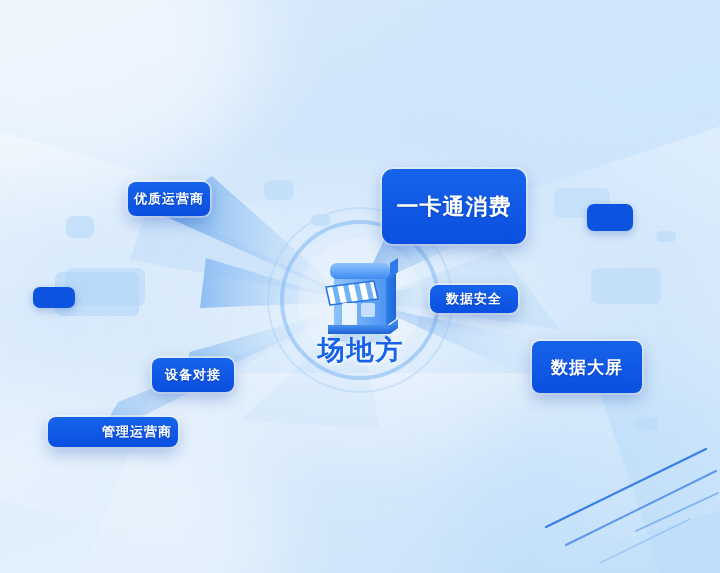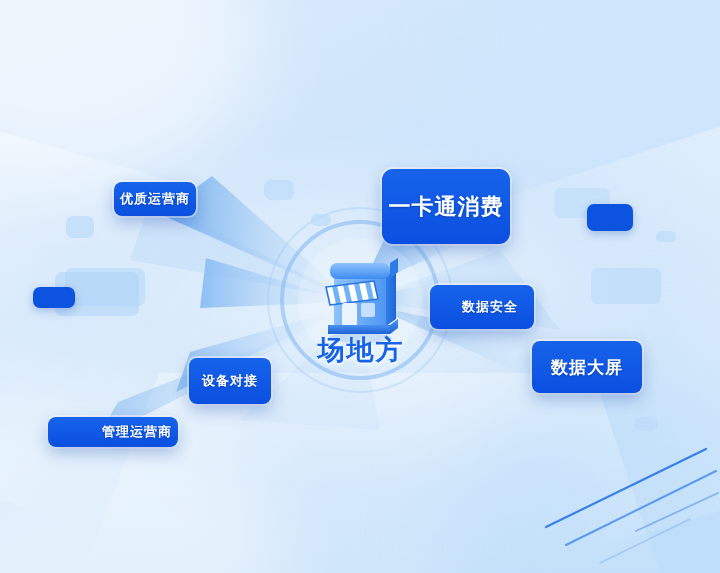--- a/index.html
+++ b/index.html
@@ -60,26 +60,26 @@
     color:#fff;font-weight:bold;border-radius:8px;
     display:flex;align-items:center;justify-content:center;
     box-shadow:0 6px 16px rgba(14,64,170,.30),0 0 0 2px rgba(255,255,255,.55);
     letter-spacing:1px;white-space:nowrap;
     text-shadow:0 1px 2px rgba(7,45,130,.45);
   }
   .chip.big{font-size:22px;border-radius:11px;}
   .chip.mid{font-size:17px;}
   .chip.sm{font-size:13px;}
 
-  .c-yikatong{left:382px;top:169px;width:128px;height:75px;}
+  .c-yikatong{left:382px;top:169px;width:144px;height:75px;}
   .c-datapingmu{left:532px;top:341px;width:110px;height:52px;}
-  .c-datasafe{left:430px;top:285px;width:88px;height:44px;padding-left:16px;}
+  .c-datasafe{left:430px;top:285px;width:88px;height:28px;}
   .c-jinrong{left:199px;top:259px;width:104px;height:47px;}
-  .c-youzhi{left:114px;top:182px;width:82px;height:34px;}
-  .c-shebei{left:152px;top:358px;width:82px;height:46px;margin-left:37px;}
+  .c-youzhi{left:128px;top:182px;width:82px;height:34px;}
+  .c-shebei{left:152px;top:358px;width:82px;height:34px;}
   .c-guanli{left:48px;top:417px;width:82px;height:30px;padding-left:48px;}
   .c-guanli{font-size:12px;}
 
   
   #streaks{position:absolute;right:0;bottom:0;width:180px;height:150px;pointer-events:none;}
 </style>
 </head>
 <body>
 
 <div id="stage">

